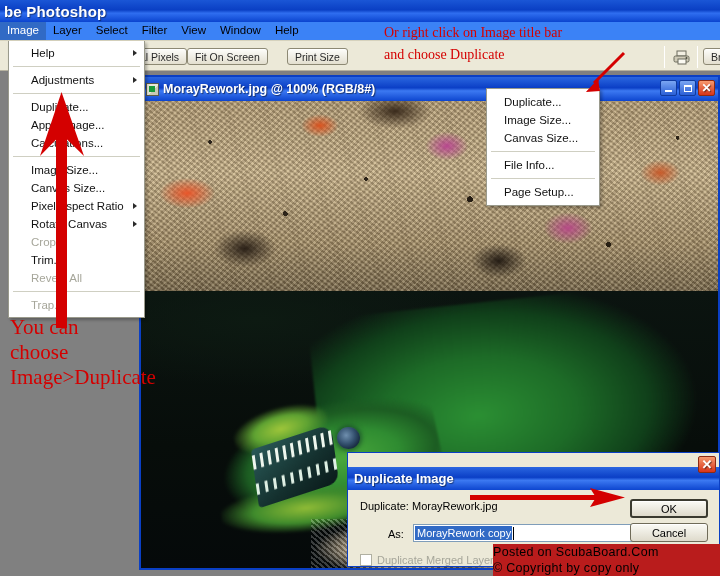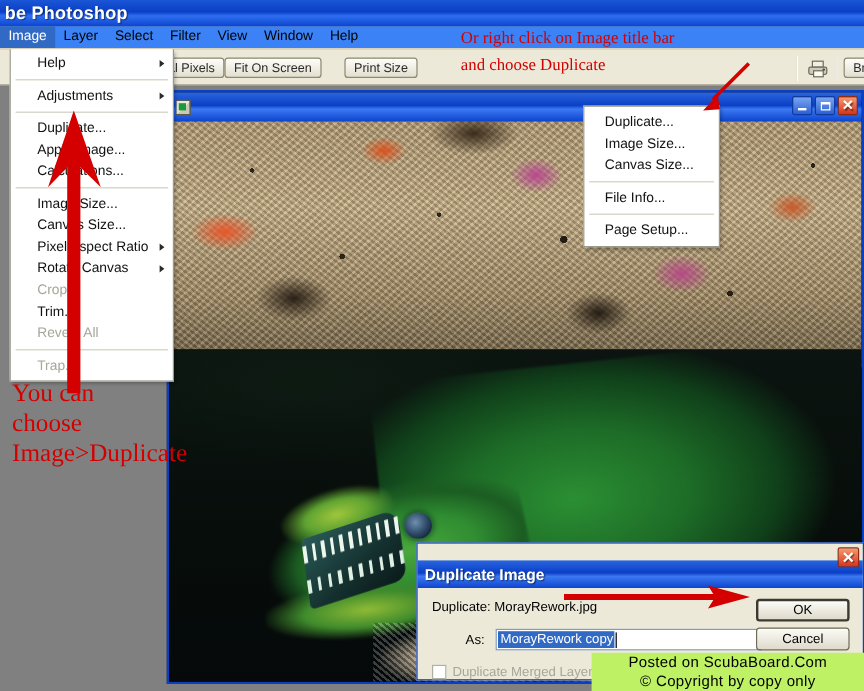--- a/index.html
+++ b/index.html
@@ -303,23 +303,23 @@
     white-space: pre;
   }
   #anno-topright { left: 384px; top: 22px; }
   #anno-bottomleft { left: 10px; top: 315px; font-size: 21px; line-height: 25px; }
 
   .arrow-svg { position: absolute; pointer-events: none; }
 
   
   .watermark {
     position: absolute; left: 493px; top: 544px; width: 227px; height: 32px;
-    background: #bef264;
+    background: #b91c1c;
     color: #000; font-size: 12.5px; line-height: 16px;
-    text-align: center;
+    text-align: left;
     font-family: "Liberation Sans", sans-serif;
     letter-spacing: .3px;
   }
 </style>
 </head>
 <body>
 
 <div id="root">
 
   <div class="ps-titlebar">
@@ -349,20 +349,21 @@
         <circle cx="13.5" cy="8" r="1" fill="#4a4a3c"></circle>
       </svg>
     </div>
     <div class="opt-sep" style="left:697px;"></div>
     <div class="opt-btn" id="opt3" style="left:703px;">Bru</div>
   </div>
 
   <div class="imgwin">
     <div class="imgwin-title">
       <span class="doc-icon"></span>
+      <span>MorayRework.jpg @  100% (RGB/8#)</span>
       <span class="winbtns">
         <span class="wb">
             <span class="minglyph"></span>
           </span>
         <span class="wb">
             <span class="maxglyph"></span>
           </span>
         <span class="wb close">✕</span>
       </span>
     </div>

